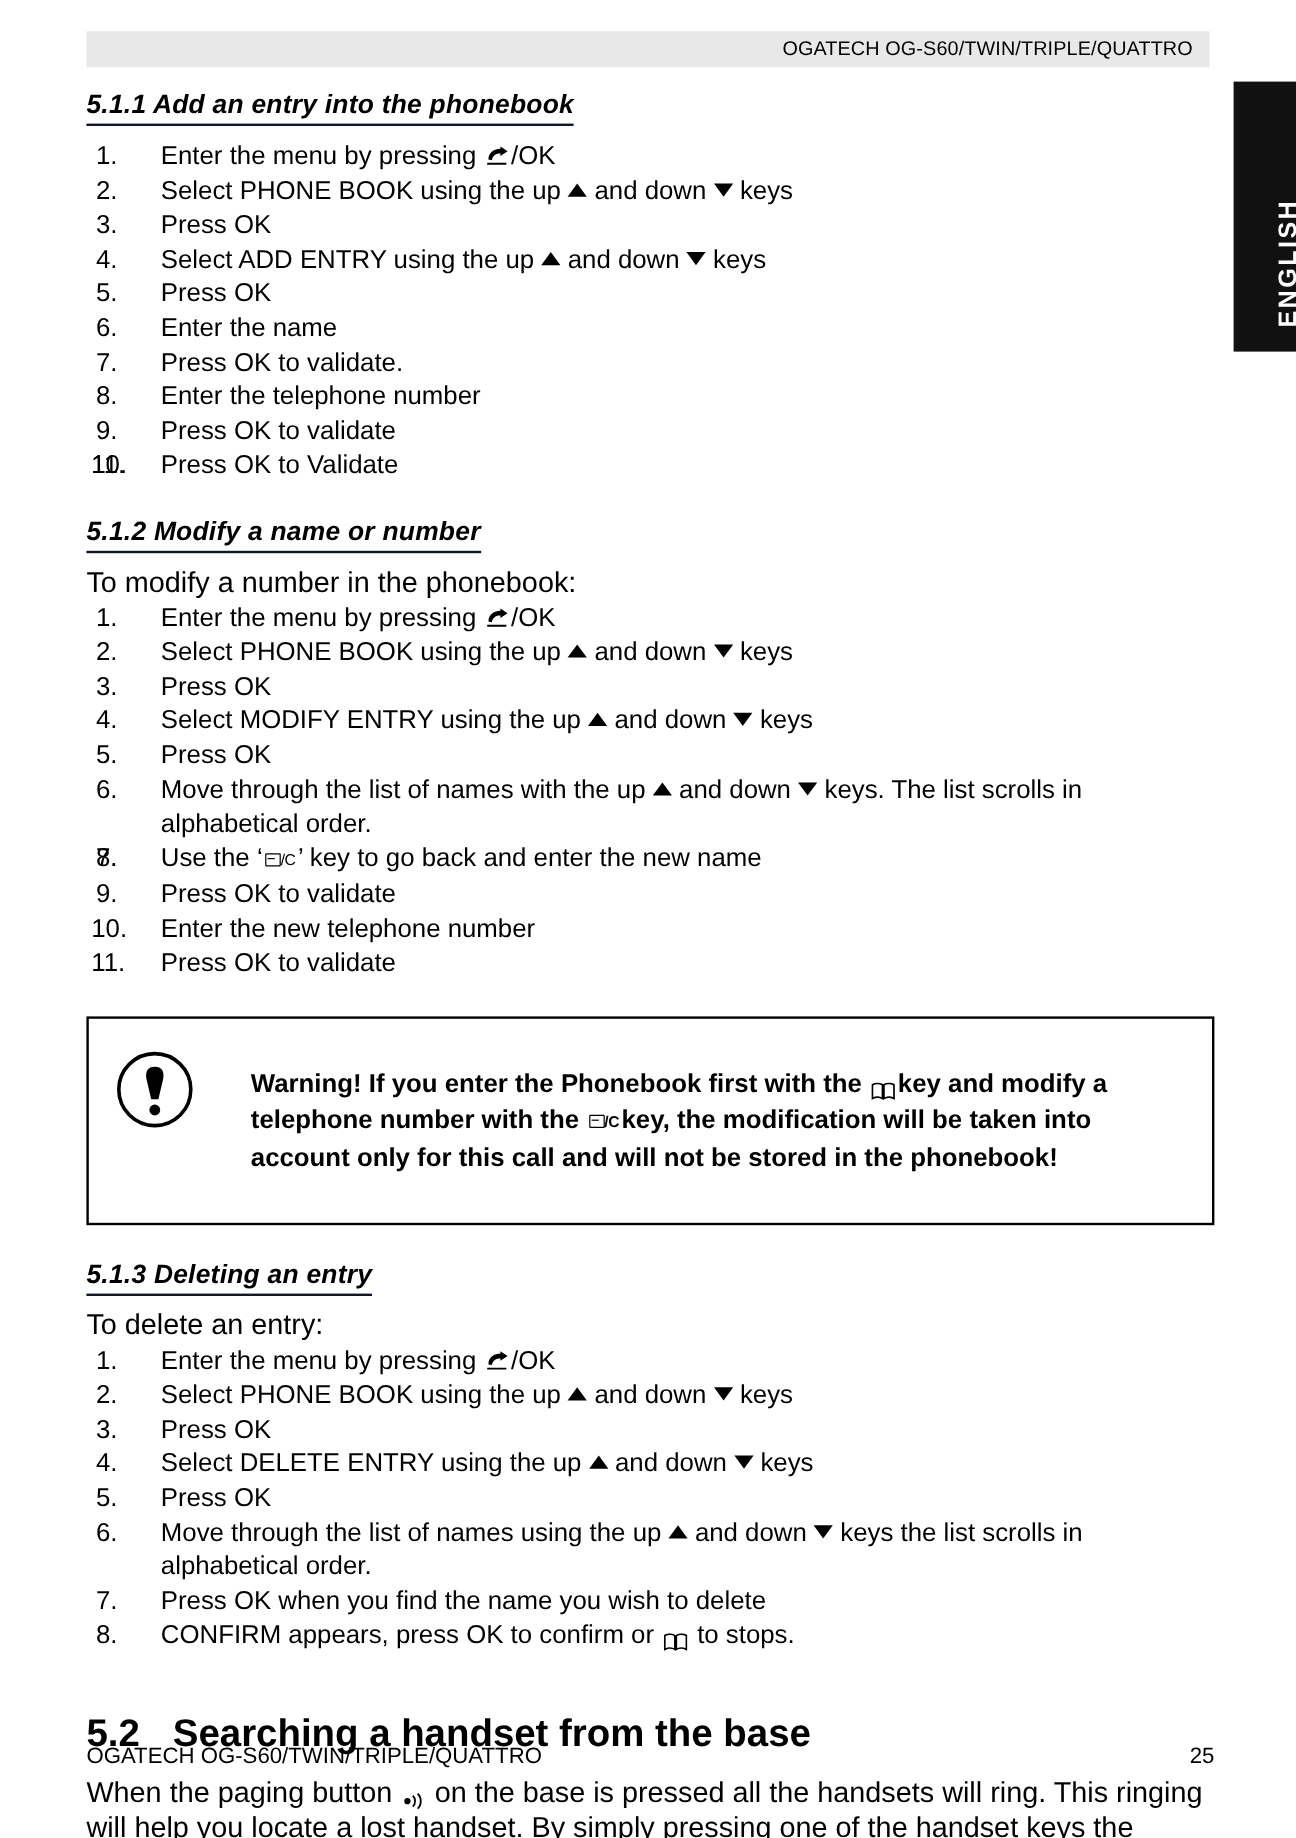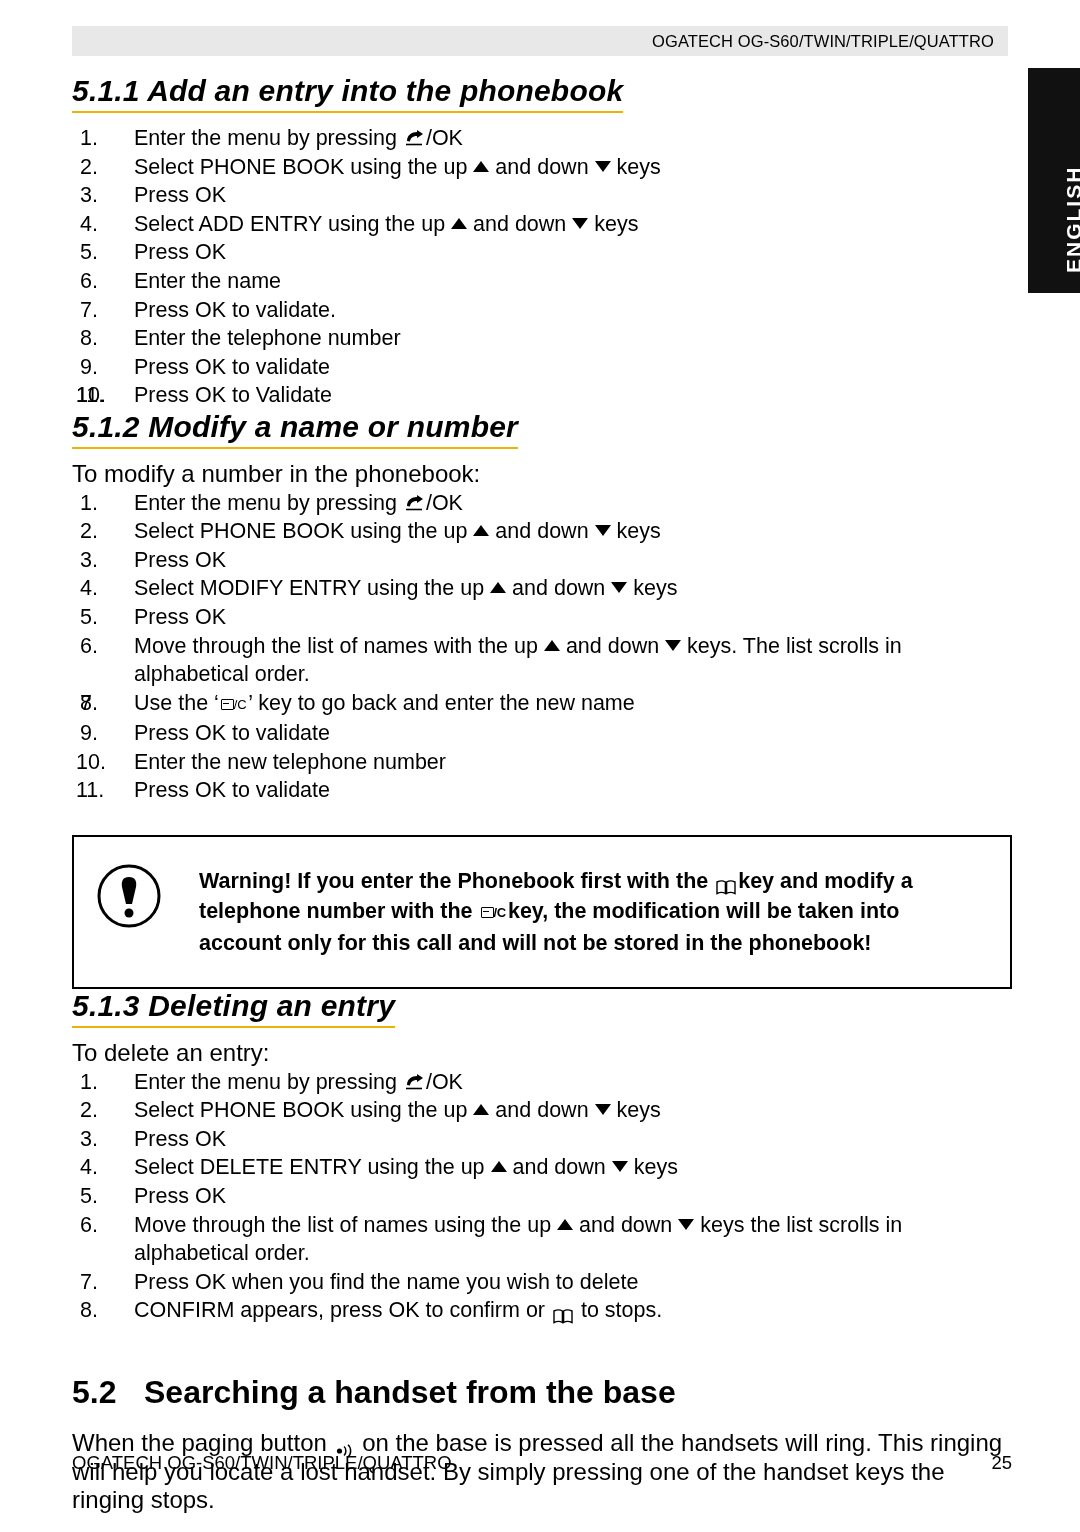--- a/index.html
+++ b/index.html
@@ -59,31 +59,31 @@
 
   
   .content {
     position: absolute;
     left: 72px;
     top: 74px;
     width: 940px;
   }
 
   h3.sub {
-    font-size: 30px;
+    font-size: 22px;
     font-weight: bold;
     font-style: italic;
     margin: 0;
     padding: 0 0 3px 0;
-    border-bottom: 2px solid #eab308;
+    border-bottom: 2px solid #0f172a;
     display: inline-block;
     letter-spacing: 0.2px;
   }
   .sub-wrap { margin: 0 0 11px 0; }
-  .sub-wrap.tight { }
+  .sub-wrap.tight { margin-top: 28px; }
 
   ol.steps {
     list-style: none;
     margin: 0;
     padding: 0;
     font-size: 21.5px;
     line-height: 28.6px;
   }
   ol.steps li {
     position: relative;
@@ -186,21 +186,21 @@
     position: absolute;
     left: 22px;
     top: 26px;
     width: 66px;
     height: 66px;
   }
   .warn-text {
     font-size: 21.5px;
     font-weight: bold;
     line-height: 30px;
-    margin: 7px;
+    margin: 17px;
   }
 
   
   .sec-head {
     font-size: 32px;
     font-weight: bold;
     margin: 49px 0 18px 0;
     display: flex;
   }
   .sec-head .no {

